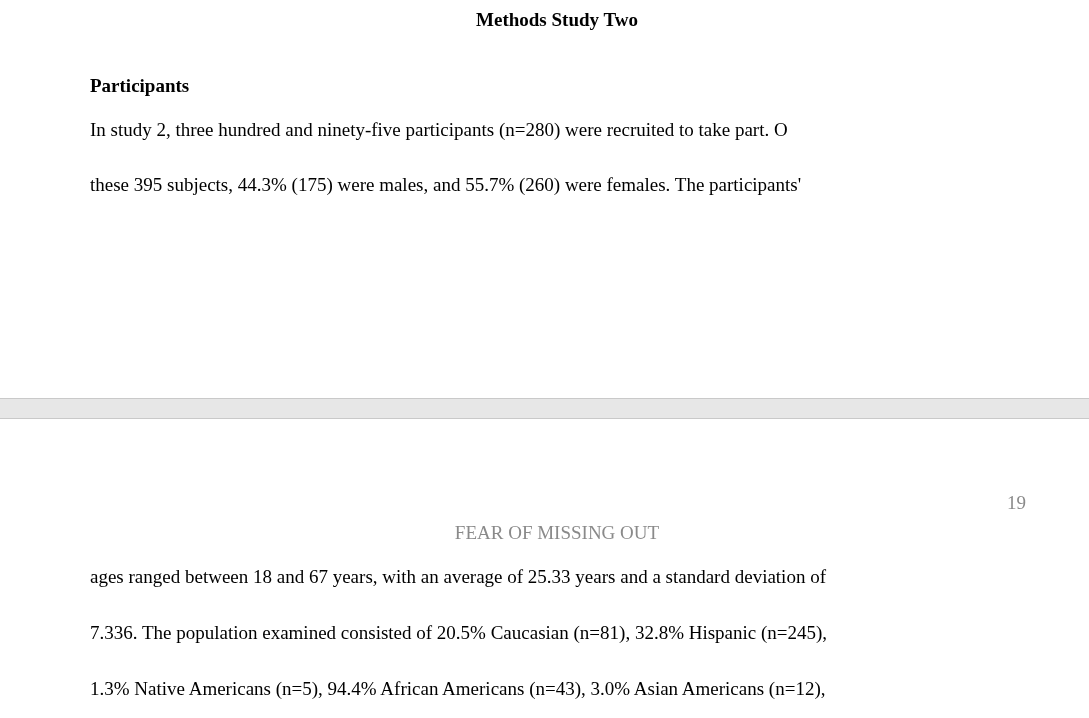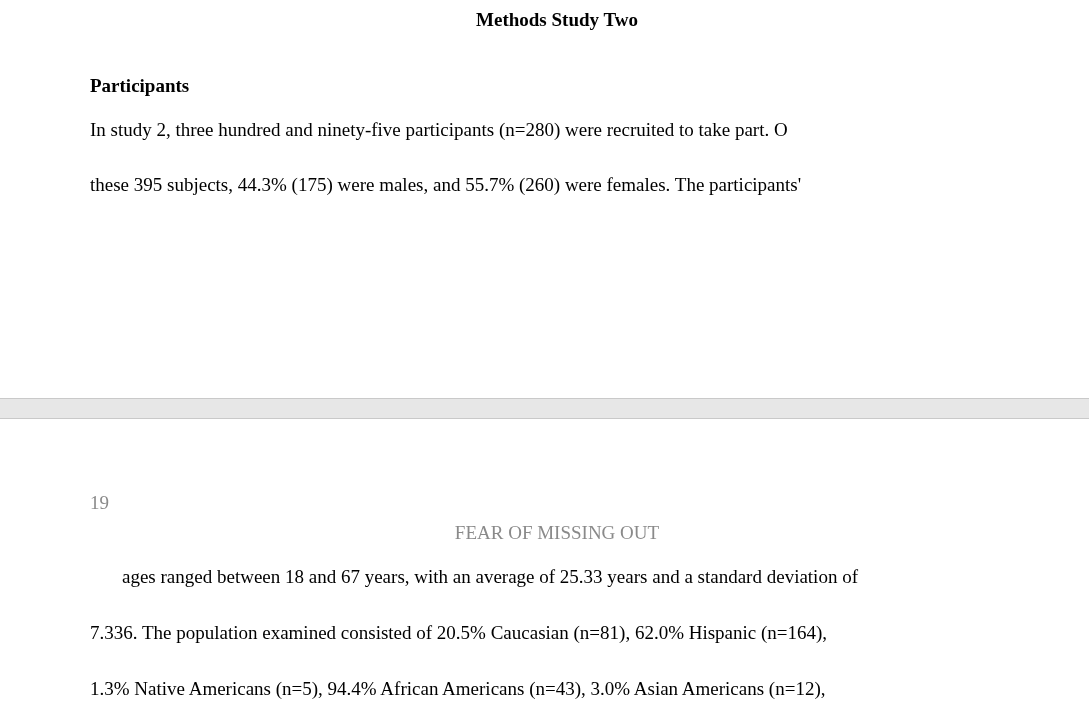--- a/index.html
+++ b/index.html
@@ -45,29 +45,29 @@
     box-sizing: border-box;
     background: var(--page-break-fill, #e7e7e7);
     border-top: 1px solid var(--page-break-border, #c9c9c9);
     border-bottom: 1px solid var(--page-break-border, #c9c9c9);
   }
 
   .page-number {
     top: 489px;
     left: 90px;
     right: 63px;
-    text-align: left;
+    text-align: right;
     color: var(--muted-text, #8a8a8a);
   }
   .running-head {
     top: 519px;
     color: var(--muted-text, #8a8a8a);
     text-align: center;
   }
-  .p2-body-1 { top: 563px; margin-left: 32px; }
+  .p2-body-1 { top: 563px; }
   .p2-body-2 { top: 619px; }
   .p2-body-3 { top: 675px; }
 </style>
 </head>
 <body>
 
 <div class="canvas">
 
   <section>
     <div class="line doc-title">Methods Study Two</div>
@@ -75,17 +75,17 @@
     <div class="line p1-body-1">In study 2, three hundred and ninety-five participants (n=280) were recruited to take part. O</div>
     <div class="line p1-body-2">these 395 subjects, 44.3% (175) were males, and 55.7% (260) were females. The participants'</div>
   </section>
 
   <div class="page-break-band"></div>
 
   <section>
     <div class="line page-number">19</div>
     <div class="line running-head">FEAR OF MISSING OUT</div>
     <div class="line p2-body-1">ages ranged between 18 and 67 years, with an average of 25.33 years and a standard deviation of</div>
-    <div class="line p2-body-2">7.336. The population examined consisted of 20.5% Caucasian (n=81), 62.0% Hispanic (n=164),</div>
+    <div class="line p2-body-2">7.336. The population examined consisted of 20.5% Caucasian (n=81), 32.8% Hispanic (n=245),</div>
     <div class="line p2-body-3">1.3% Native Americans (n=5), 94.4% African Americans (n=43), 3.0% Asian Americans (n=12),</div>
   </section>
 
 </div>
 
 </body></html>

